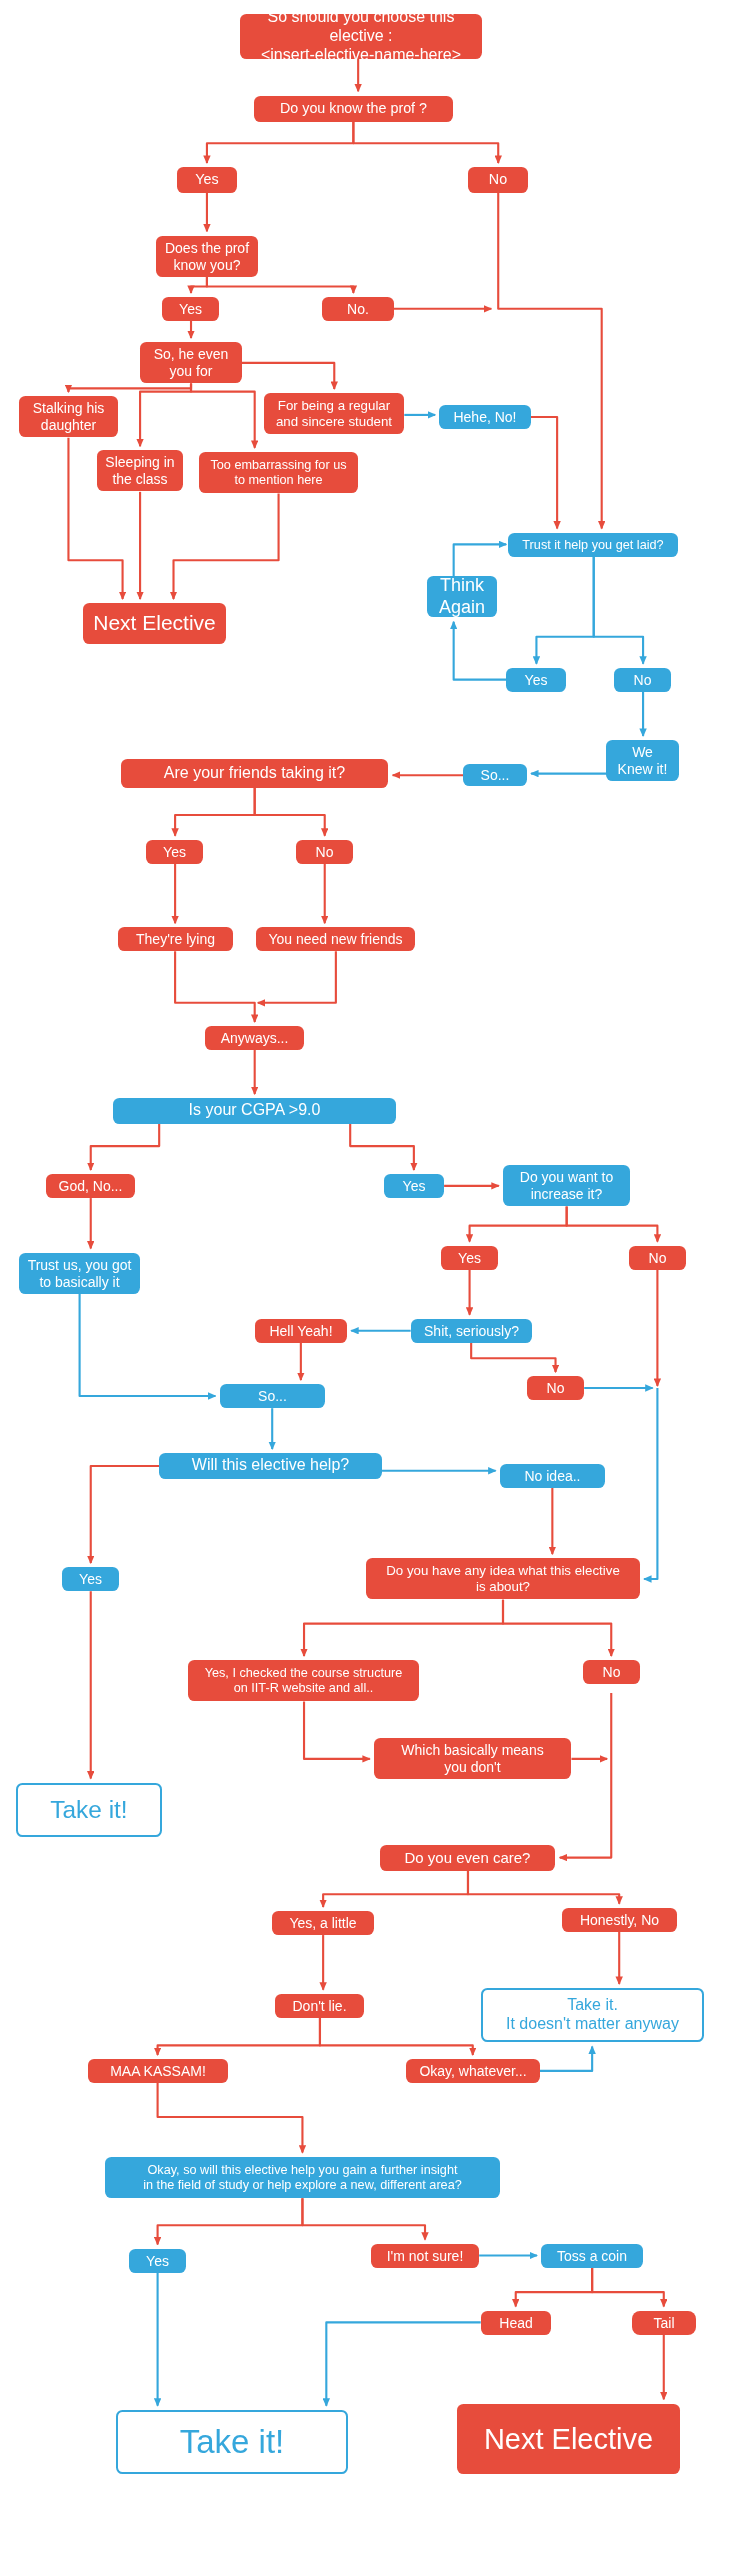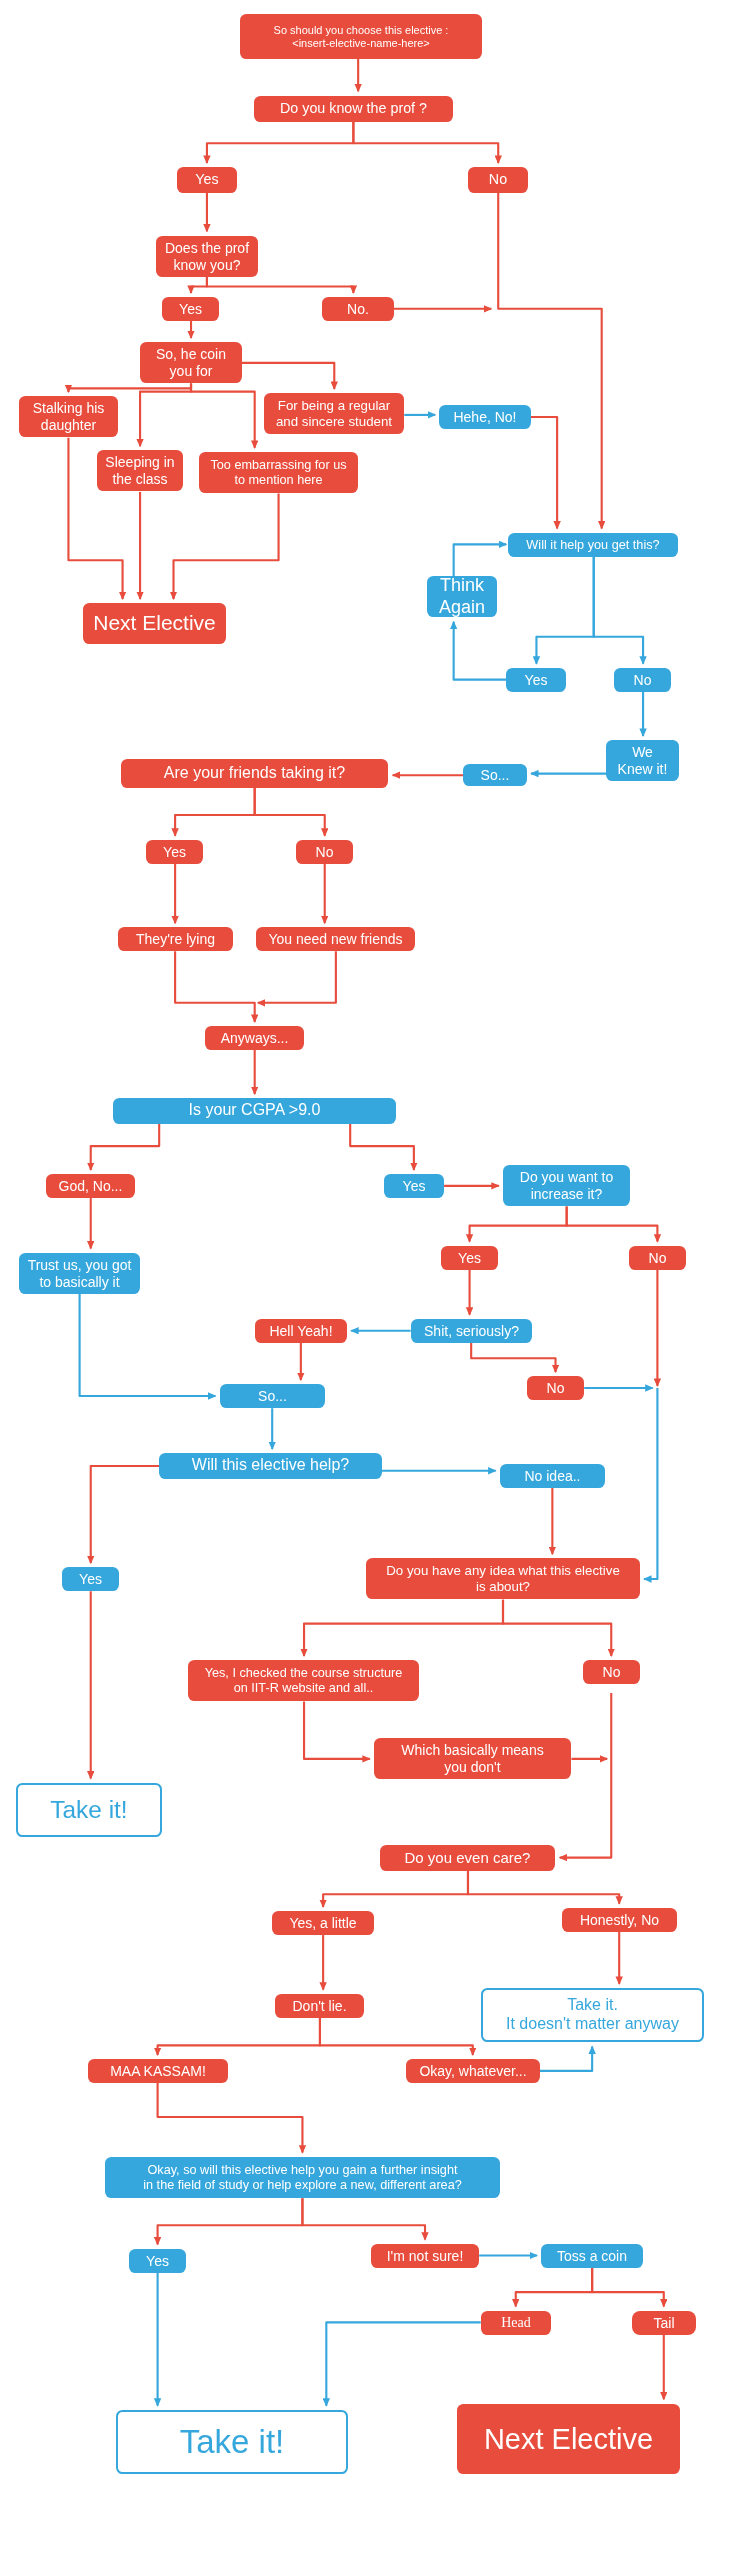--- a/index.html
+++ b/index.html
@@ -97,41 +97,41 @@
         <path d="M1101,2616 H1230" stroke="#35A7DC" marker-end="url(#ab)"></path>
         <path d="M1239,2616 V2976 H1214" stroke="#35A7DC" marker-end="url(#ab)"></path>
         <path d="M513,2654 V2731" stroke="#35A7DC" marker-end="url(#ab)"></path>
         <path d="M720,2772 H934" stroke="#35A7DC" marker-end="url(#ab)"></path>
         <path d="M1017,3903 H1116 V3857" stroke="#35A7DC" marker-end="url(#ab)"></path>
         <path d="M903,4251 H1012" stroke="#35A7DC" marker-end="url(#ab)"></path>
         <path d="M297,4283 V4534" stroke="#35A7DC" marker-end="url(#ab)"></path>
         <path d="M906,4377 H615 V4534" stroke="#35A7DC" marker-end="url(#ab)"></path>
       </g>
   </svg>
-<div class="node red" style="left: 240px; top: 14.3px; width: 242px; height: 45px; font-size: 11px;">So should you choose this elective :
+<div class="node red" style="left: 240px; top: 14.3px; width: 242px; height: 45px; font-size: 16px;">So should you choose this elective :
 &lt;insert-elective-name-here&gt;</div>
     <div class="node red" style="left: 254px; top: 96px; width: 199px; height: 25.5px; font-size: 14.3px;">Do you know the prof ?</div>
     <div class="node red" style="left: 177px; top: 167px; width: 60px; height: 25.5px; font-size: 14.3px;">Yes</div>
     <div class="node red" style="left: 468px; top: 167px; width: 60px; height: 25.5px; font-size: 14.3px;">No</div>
     <div class="node red" style="left: 156px; top: 236px; width: 102px; height: 41px; font-size: 14px;">Does the prof
 know you?</div>
     <div class="node red" style="left: 162px; top: 297px; width: 57px; height: 24px; font-size: 14px;">Yes</div>
     <div class="node red" style="left: 322px; top: 297px; width: 72px; height: 24px; font-size: 14px;">No.</div>
-    <div class="node red" style="left: 140px; top: 342px; width: 102px; height: 41px; font-size: 14px;">So, he coin
+    <div class="node red" style="left: 140px; top: 342px; width: 102px; height: 41px; font-size: 14px;">So, he even
 you for</div>
     <div class="node red" style="left: 19px; top: 396px; width: 99px; height: 41px; font-size: 14px;">Stalking his
 daughter</div>
     <div class="node red" style="left: 264px; top: 393px; width: 140px; height: 41px; font-size: 13.3px;">For being a regular
 and sincere student</div>
     <div class="node blue" style="left: 439px; top: 405px; width: 92px; height: 24px; font-size: 14px;">Hehe, No!</div>
     <div class="node red" style="left: 97px; top: 450px; width: 86px; height: 41px; font-size: 14px;">Sleeping in
 the class</div>
     <div class="node red" style="left: 199px; top: 452px; width: 159px; height: 41px; font-size: 12.7px;">Too embarrassing for us
 to mention here</div>
-    <div class="node blue" style="left: 508px; top: 533px; width: 170px; height: 24px; font-size: 12.7px;">Will it help you get this?</div>
+    <div class="node blue" style="left: 508px; top: 533px; width: 170px; height: 24px; font-size: 12.7px;">Trust it help you get laid?</div>
     <div class="node blue" style="left: 427px; top: 576px; width: 70px; height: 41px; font-size: 18px;">Think
 Again</div>
     <div class="node red" style="left: 83px; top: 603px; width: 143px; height: 41px; font-size: 21px;">Next Elective</div>
     <div class="node blue" style="left: 506px; top: 668px; width: 60px; height: 24px; font-size: 14px;">Yes</div>
     <div class="node blue" style="left: 614px; top: 668px; width: 57px; height: 24px; font-size: 14px;">No</div>
     <div class="node blue" style="left: 606px; top: 740px; width: 73px; height: 41px; font-size: 14px;">We
 Knew it!</div>
     <div class="node blue" style="left: 463px; top: 764px; width: 64px; height: 22px; font-size: 14px;">So...</div>
     <div class="node red" style="left: 121px; top: 759px; width: 267px; height: 29px; font-size: 16px;">Are your friends taking it?</div>
     <div class="node red" style="left: 146px; top: 840px; width: 57px; height: 24px; font-size: 14px;">Yes</div>
@@ -169,18 +169,18 @@
     <div class="node red" style="left: 275px; top: 1994px; width: 89px; height: 24px; font-size: 14px;">Don't lie.</div>
     <div class="node white" style="left: 481px; top: 1988px; width: 223px; height: 54px; font-size: 16px;">Take it.
 It doesn't matter anyway</div>
     <div class="node red" style="left: 88px; top: 2059px; width: 140px; height: 24px; font-size: 14px; border-radius: 6px;">MAA KASSAM!</div>
     <div class="node red" style="left: 406px; top: 2059px; width: 134px; height: 24px; font-size: 14px;">Okay, whatever...</div>
     <div class="node blue" style="left: 105px; top: 2157px; width: 395px; height: 41px; font-size: 12.7px;">Okay, so will this elective help you gain a further insight
 in the field of study or help explore a new, different area?</div>
     <div class="node blue" style="left: 129px; top: 2249px; width: 57px; height: 24px; font-size: 14px;">Yes</div>
     <div class="node red" style="left: 371px; top: 2244px; width: 108px; height: 24px; font-size: 14px;">I'm not sure!</div>
     <div class="node blue" style="left: 541px; top: 2244px; width: 102px; height: 24px; font-size: 14px;">Toss a coin</div>
-    <div class="node red" style="left: 481px; top: 2311px; width: 70px; height: 24px; font-size: 14px; font-family: Liberation Serif, serif;">Head</div>
+    <div class="node red" style="left: 481px; top: 2311px; width: 70px; height: 24px; font-size: 14px;">Head</div>
     <div class="node red" style="left: 632px; top: 2311px; width: 64px; height: 24px; font-size: 14px; border-radius: 8px;">Tail</div>
     <div class="node white" style="left: 116px; top: 2410px; width: 232px; height: 64px; font-size: 33px;">Take it!</div>
     <div class="node red" style="left: 457px; top: 2404px; width: 223px; height: 70px; font-size: 29px;">Next Elective</div>
   </div>
 
 
 </body></html>

